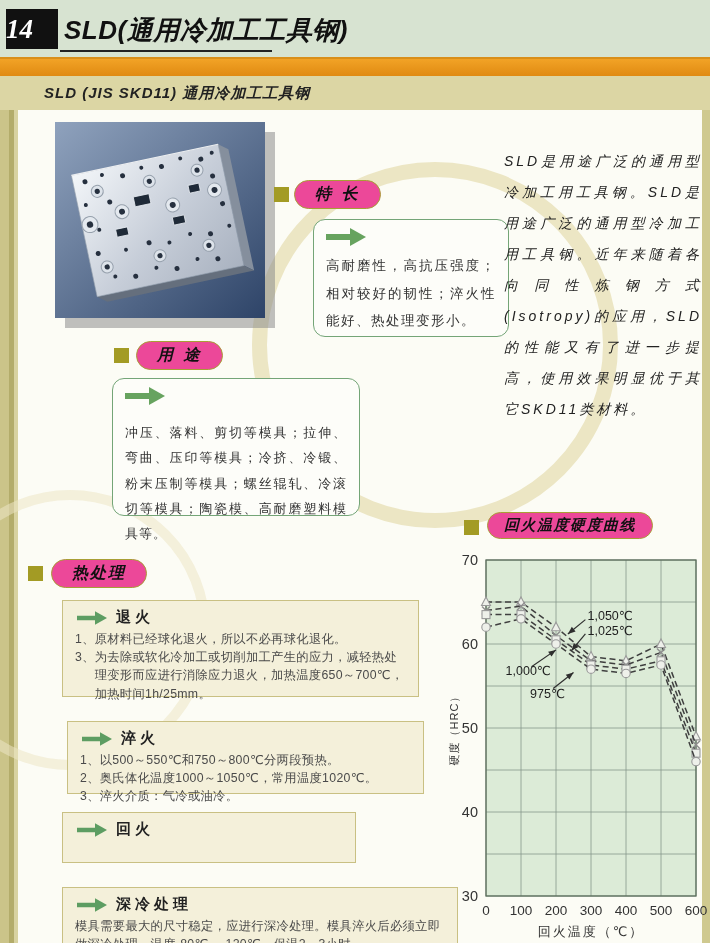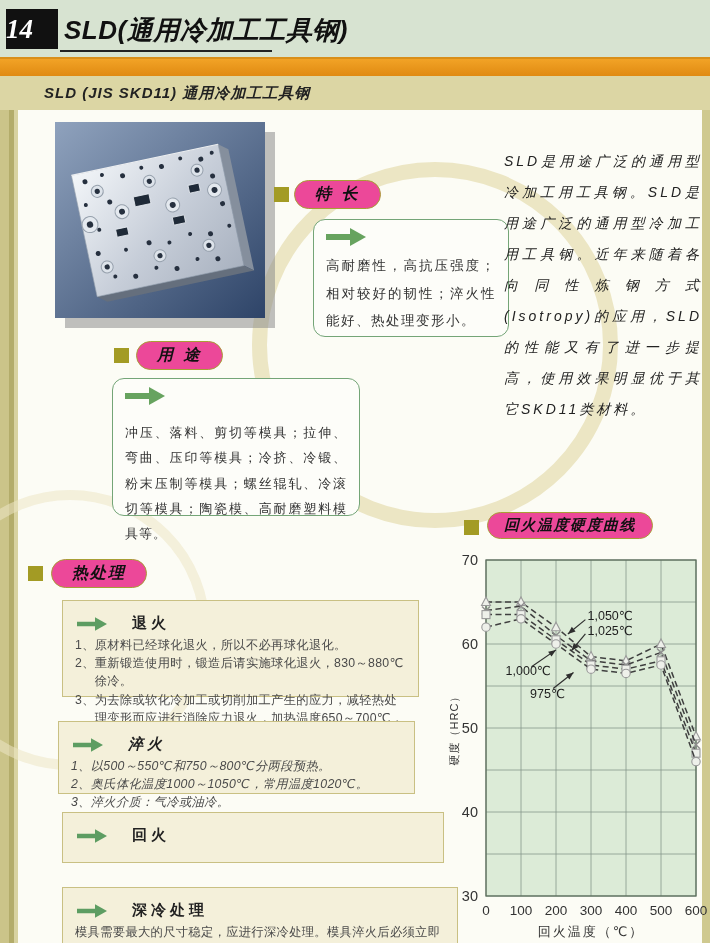--- a/index.html
+++ b/index.html
@@ -38,21 +38,21 @@
   .pill.small{font-size:15px;letter-spacing:1.5px;padding:3px 16px;}
   
   .green-box{border:1.6px solid #74a577;border-radius:12px;background:#fdfdf9;z-index:3;box-sizing:border-box;padding:8px 12px;}
   .green-box .body-text{font-size:13.5px;line-height:2.05;letter-spacing:1.5px;color:#333;text-align:justify;}
   .arrow-ic{display:block;}
   
   .intro-text{left:504px;top:146px;width:198px;font-size:14px;font-style:italic;color:#222;
     line-height:31px;letter-spacing:3px;text-align:justify;z-index:3;}
   
   .ht-box{background:#f4f0da;border:1px solid #c9c083;z-index:3;box-sizing:border-box;padding:5px 12px 4px 12px;}
-  .ht-title-row{display:flex;align-items:center;gap:25px;margin:8px 0 3px 2px;text-align:center;}
+  .ht-title-row{display:flex;align-items:center;gap:9px;margin:2px 0 3px 2px;text-align:center;}
   .ht-title{font-size:15px;font-weight:bold;color:#222;letter-spacing:4px;}
   .ht-line{font-size:12.3px;line-height:1.48;color:#4a4a4a;letter-spacing:0.3px;}
   .ht-line.hang{padding-left:1.6em;text-indent:-1.6em;}
   
   .chart-svg{left:448px;top:552px;z-index:3;}
   svg text{font-family:"Liberation Sans","DejaVu Sans",sans-serif;}
 </style>
 </head>
 <body>
 
@@ -277,38 +277,37 @@
 
 <div class="abs ht-box" style="left:62px;top:600px;width:357px;height:97px;">
   <div class="ht-title-row">
     <svg class="arrow-ic" width="30" height="14" viewBox="0 0 40 18">
       <rect x="0" y="6" width="26" height="6" fill="#5d9d62"></rect>
         <polygon points="24,0 40,9 24,18" fill="#5d9d62"></polygon>
     </svg>
     <span class="ht-title">退火</span>
   </div>
   <div class="ht-line hang">1、原材料已经球化退火，所以不必再球化退化。</div>
-  <div class="ht-line hang">2、重新锻造使用时，锻造后请实施球化退火，830～880℃徐冷。</div>
   <div class="ht-line hang">3、为去除或软化冷加工或切削加工产生的应力，减轻热处理变形而应进行消除应力退火，加热温度650～700℃，加热时间1h/25mm。</div>
 </div>
 
-<div class="abs ht-box" style="left:58px;top:721px;width:357px;height:73px;font-style:italic;">
+<div class="abs ht-box" style="left:67px;top:721px;width:357px;height:73px;">
   <div class="ht-title-row">
     <svg class="arrow-ic" width="30" height="14" viewBox="0 0 40 18">
       <rect x="0" y="6" width="26" height="6" fill="#5d9d62"></rect>
         <polygon points="24,0 40,9 24,18" fill="#5d9d62"></polygon>
     </svg>
     <span class="ht-title">淬火</span>
   </div>
   <div class="ht-line hang">1、以500～550℃和750～800℃分两段预热。</div>
   <div class="ht-line hang">2、奥氏体化温度1000～1050℃，常用温度1020℃。</div>
   <div class="ht-line hang">3、淬火介质：气冷或油冷。</div>
 </div>
 
-<div class="abs ht-box" style="left:62px;top:812px;width:382px;height:51px;">
+<div class="abs ht-box" style="left:62px;top:812px;width:294px;height:51px;">
   <div class="ht-title-row">
     <svg class="arrow-ic" width="30" height="14" viewBox="0 0 40 18">
       <rect x="0" y="6" width="26" height="6" fill="#5d9d62"></rect>
         <polygon points="24,0 40,9 24,18" fill="#5d9d62"></polygon>
     </svg>
     <span class="ht-title">回火</span>
   </div>
 </div>
 
 <div class="abs ht-box" style="left:62px;top:887px;width:396px;height:64px;">

